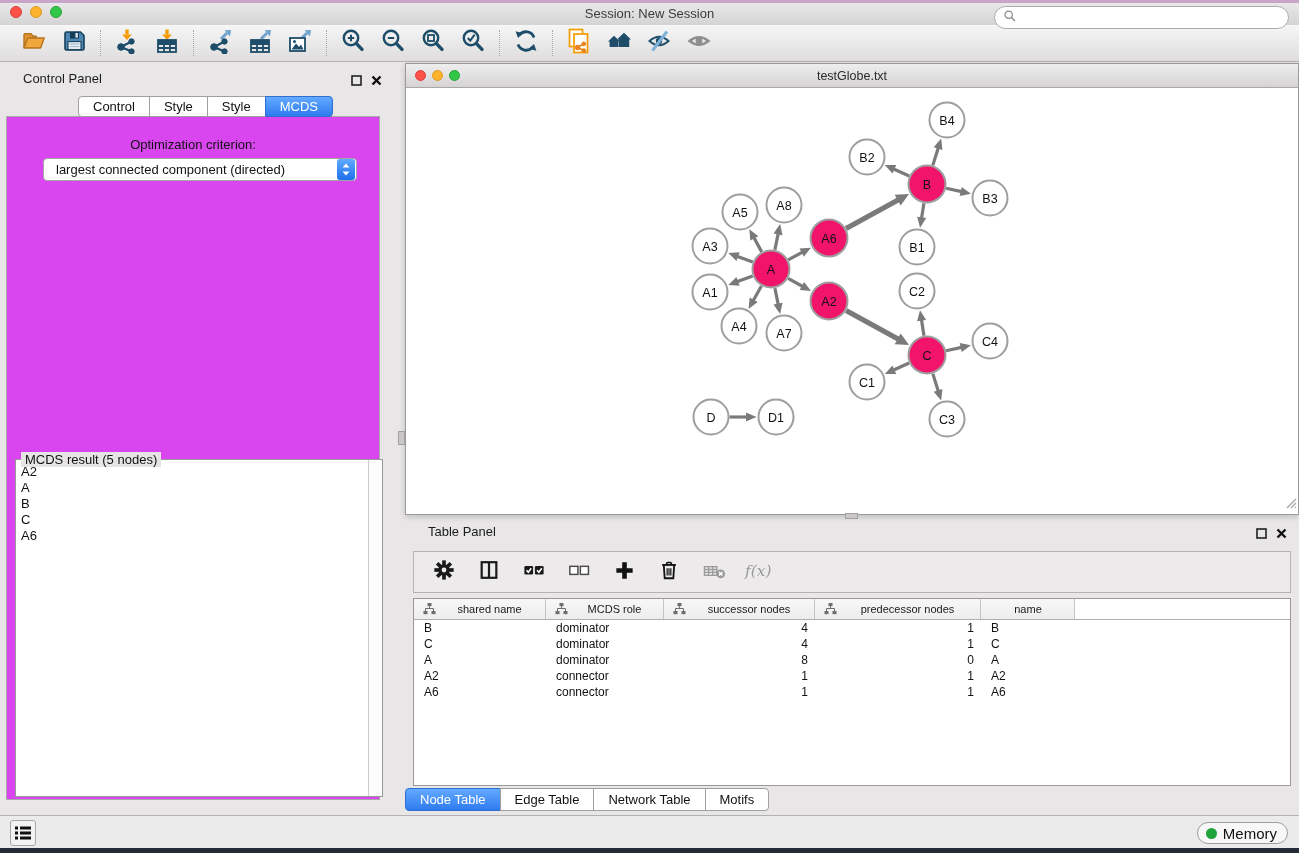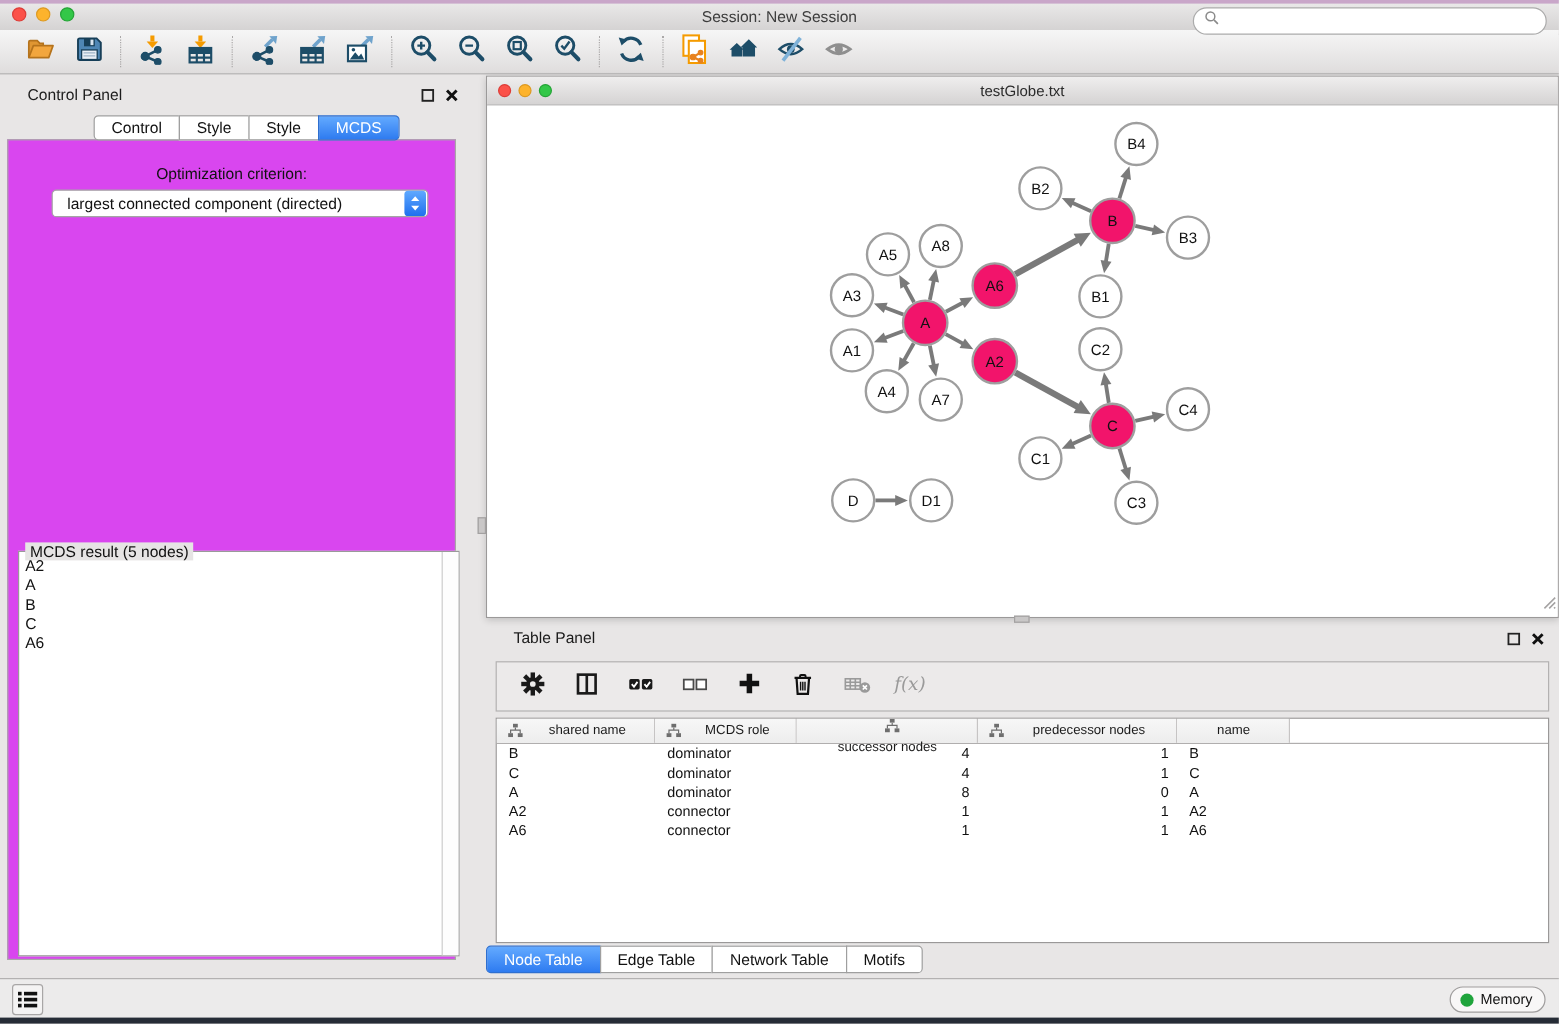--- a/index.html
+++ b/index.html
@@ -85,21 +85,21 @@
   .t-cell.right { text-align:right; padding-right:7px; }
   .tp-tabs { position:absolute; left:0; top:273px; width:100%; display:flex; justify-content:flex-start; }
   .tp-tabs .seg-tab { height:23px; }
 
   
   .statusbar { position:absolute; left:0; top:815px; width:1299px; height:33px;
     background:#ecebeb; border-top:1px solid #b3b1b1; }
   .list-btn { position:absolute; left:10px; top:4px; width:26px; height:26px; background:#f4f3f3;
     border:1px solid #a8a6a6; border-radius:3px; display:flex; align-items:center; justify-content:center; cursor:pointer; }
   .memory-btn { position:absolute; right:11px; top:6px; height:22px; padding:0 10px 0 8px; background:#f8f7f7;
-    border:1px solid #9f9d9d; border-radius:11px; display:flex; align-items:center; gap:6px; font-size:12px; color:#111; cursor:pointer;text-align:center; }
+    border:1px solid #9f9d9d; border-radius:11px; display:flex; align-items:center; gap:6px; font-size:15px; color:#111; cursor:pointer;text-align:center; }
   .mem-dot { width:11px; height:11px; border-radius:50%; background:#1fa43c; }
   .desktop-strip { position:absolute; left:0; top:848px; width:1299px; height:5px; background:#262c36; }
 </style>
 </head>
 <body>
 
 <div class="screen">
 
   <div class="titlebar">
     <div class="lights">
@@ -562,21 +562,21 @@
                 <g fill="#6e6e6e">
                   <rect x="4.5" y="0" width="4" height="3.2"></rect>
                   <rect x="0.5" y="8" width="4" height="3.2"></rect>
                   <rect x="8.5" y="8" width="4" height="3.2"></rect>
                 </g>
                 <path d="M6.5 3.2 v2.3 M2.5 8 V5.5 h8 V8" fill="none" stroke="#6e6e6e" stroke-width="1"></path>
               </svg>
             </span>
             <span class="hc-label">MCDS role</span>
           </div>
-          <div class="t-hcell" style="width: 151px; flex-direction: column;">
+          <div class="t-hcell" style="width: 151px;">
             <span style="display:flex">
               <svg width="13" height="12" viewBox="0 0 13 12">
                 <g fill="#6e6e6e">
                   <rect x="4.5" y="0" width="4" height="3.2"></rect>
                   <rect x="0.5" y="8" width="4" height="3.2"></rect>
                   <rect x="8.5" y="8" width="4" height="3.2"></rect>
                 </g>
                 <path d="M6.5 3.2 v2.3 M2.5 8 V5.5 h8 V8" fill="none" stroke="#6e6e6e" stroke-width="1"></path>
               </svg>
             </span>

